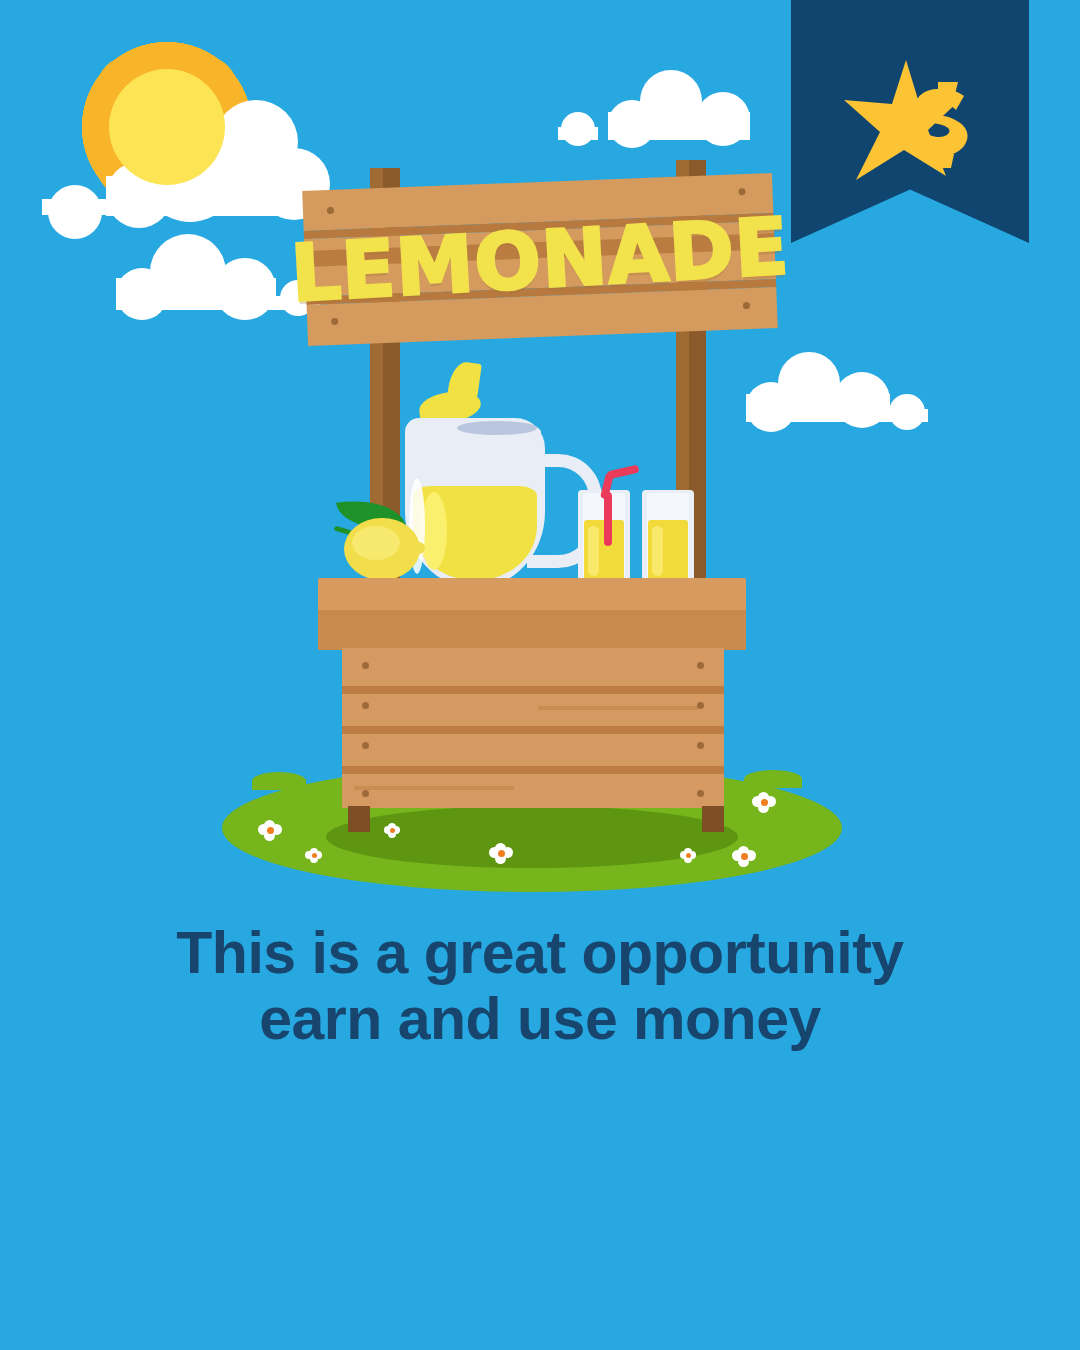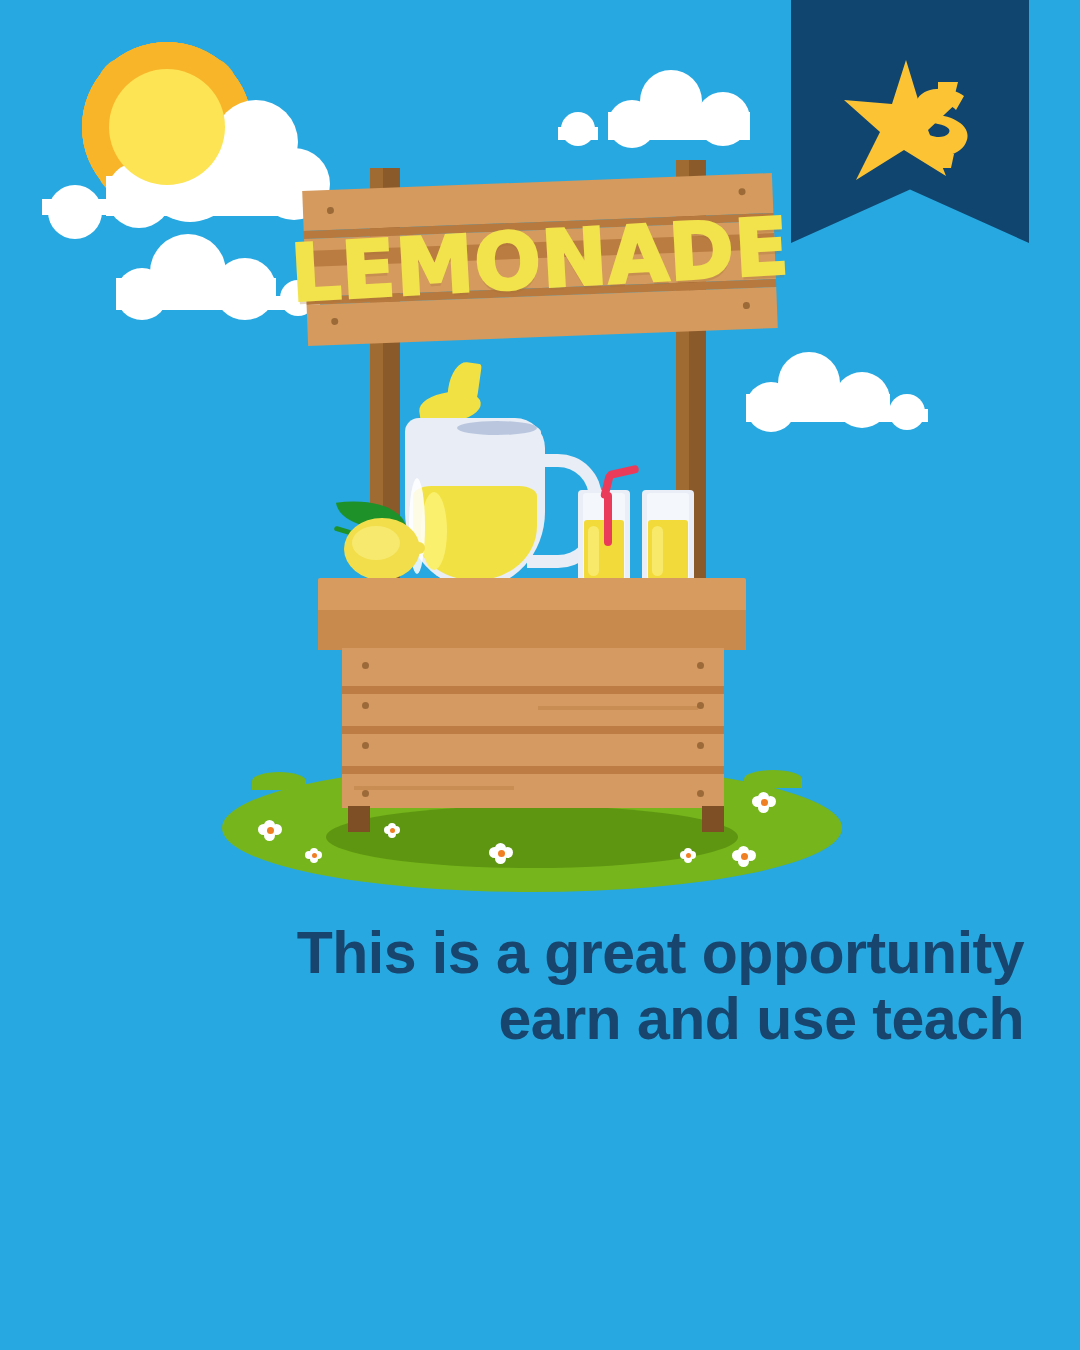--- a/index.html
+++ b/index.html
@@ -93,21 +93,21 @@
   .ribbon{position:absolute;left:791px;top:0;width:238px;height:243px;
      background:#10456F;
      clip-path:polygon(0 0,100% 0,100% 100%,50% 78%,0 100%);}
   .logo-mark{position:absolute;left:842px;top:58px;width:146px;height:130px;}
   .logo-mark svg{width:100%;height:100%;display:block;}
 
   
   .copy{position:absolute;left:0;top:920px;width:1080px;text-align:center;}
   .headline{font-size:83px;font-weight:bold;color:#FCC435;line-height:1;margin:0 0 14px 0;letter-spacing:-1px;}
   .sub{font-size:59px;font-weight:bold;color:#17456E;line-height:1.12;margin:0;padding:0 56px;letter-spacing:-.5px;}
-  .sub span{display:block;text-align:right;}
+  .sub span{display:block;}
 </style>
 </head>
 <body>
 
 <div class="stage">
 
   <div class="sun">
     <div class="ray r1"></div>
       <div class="ray r2"></div>
       <div class="ray r3"></div>
@@ -307,17 +307,17 @@
         <path d="M96 24 L116 24 L113 36 L96 36 Z"></path>
         <path d="M92 96 L112 96 L109 110 L92 110 Z"></path>
         <path d="M122 38 C108 28 84 28 76 40 C68 52 80 62 96 66 C106 68 110 72 106 76 C101 81 88 80 80 72 L70 88 C84 100 112 102 122 88 C132 74 120 62 102 58 C92 56 88 52 92 48 C96 44 108 45 114 52 Z"></path>
       </g>
     </svg>
   </div>
 
   <div class="copy">
     <p class="sub">
       <span>This is a great opportunity</span>
-      <span>earn and use teach</span>
+      <span>earn and use money</span>
     </p>
   </div>
 
 </div>
 
 </body></html>

